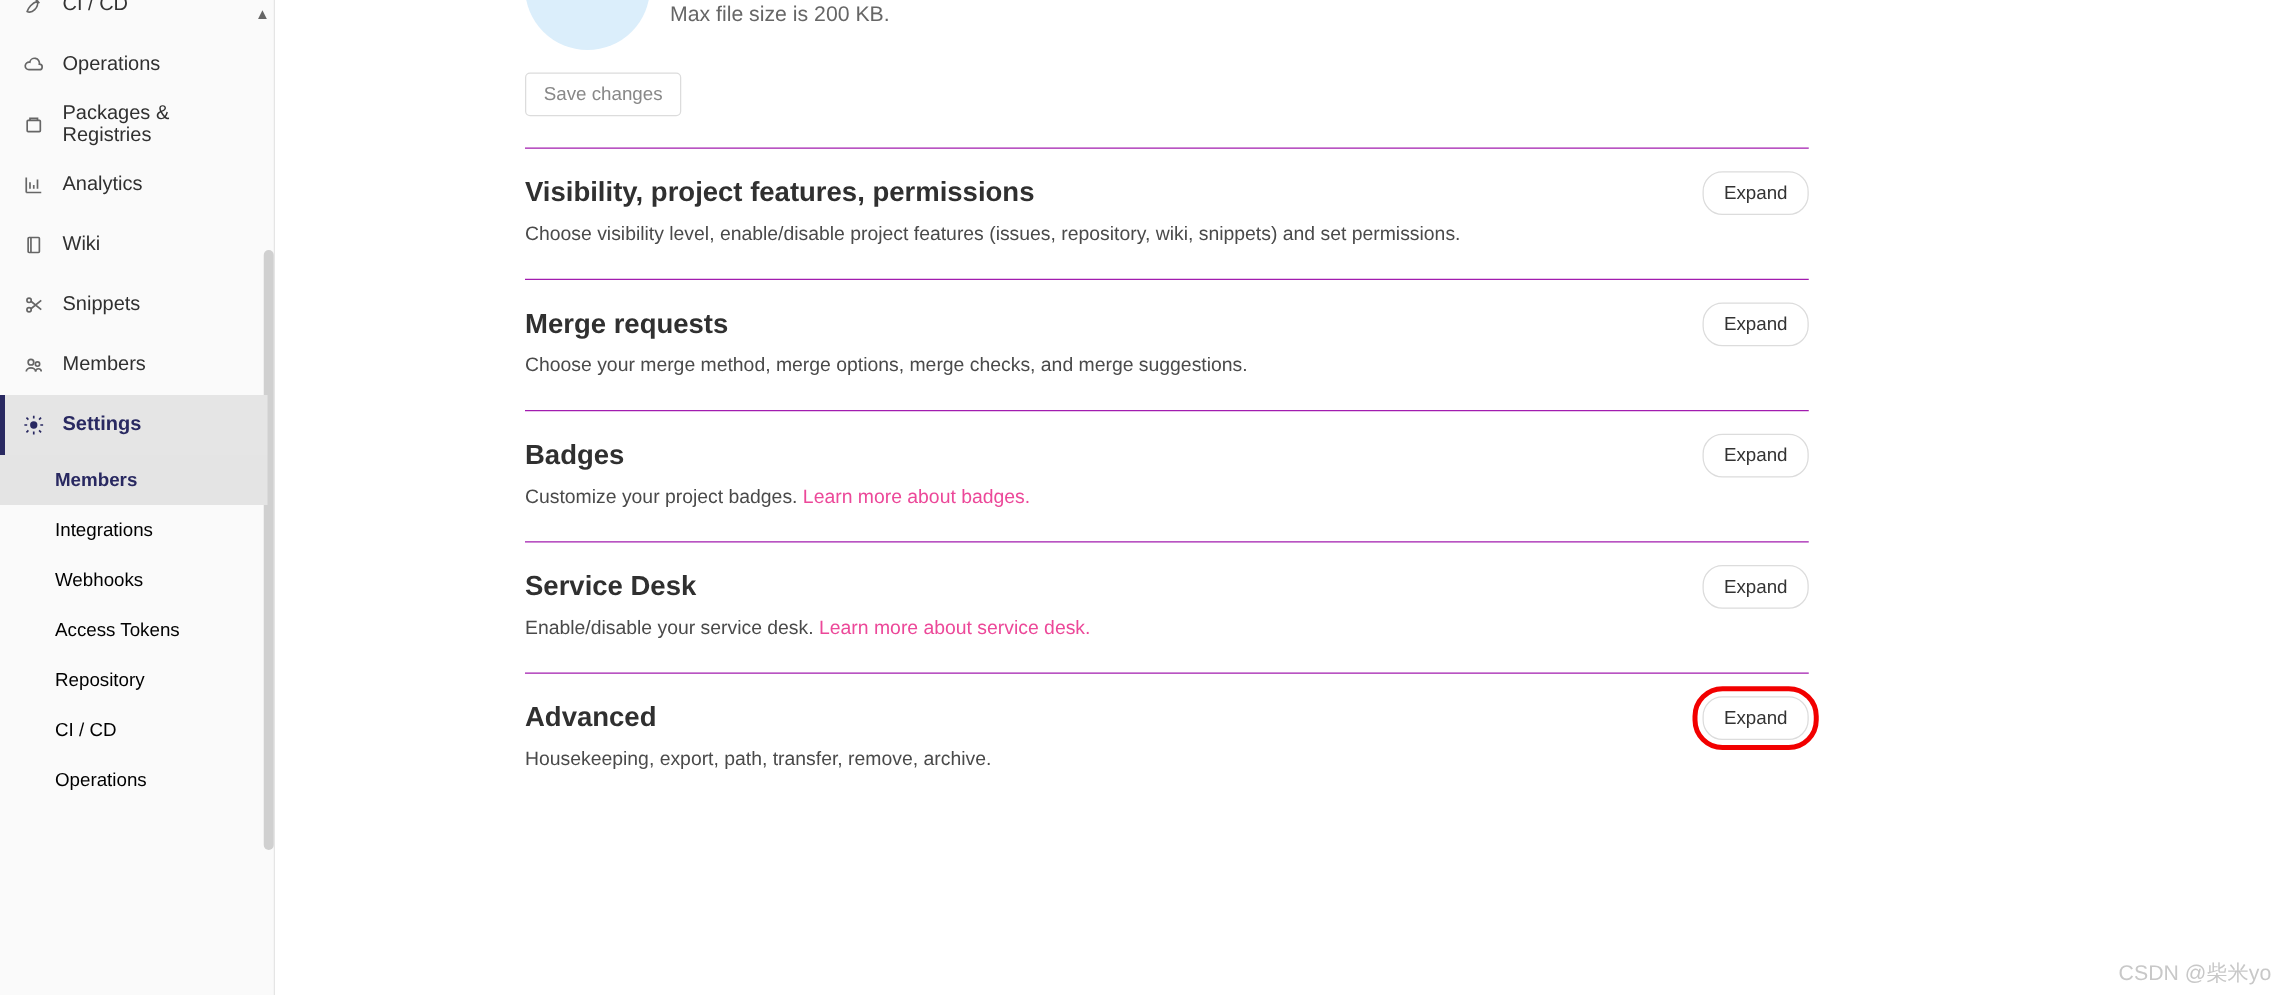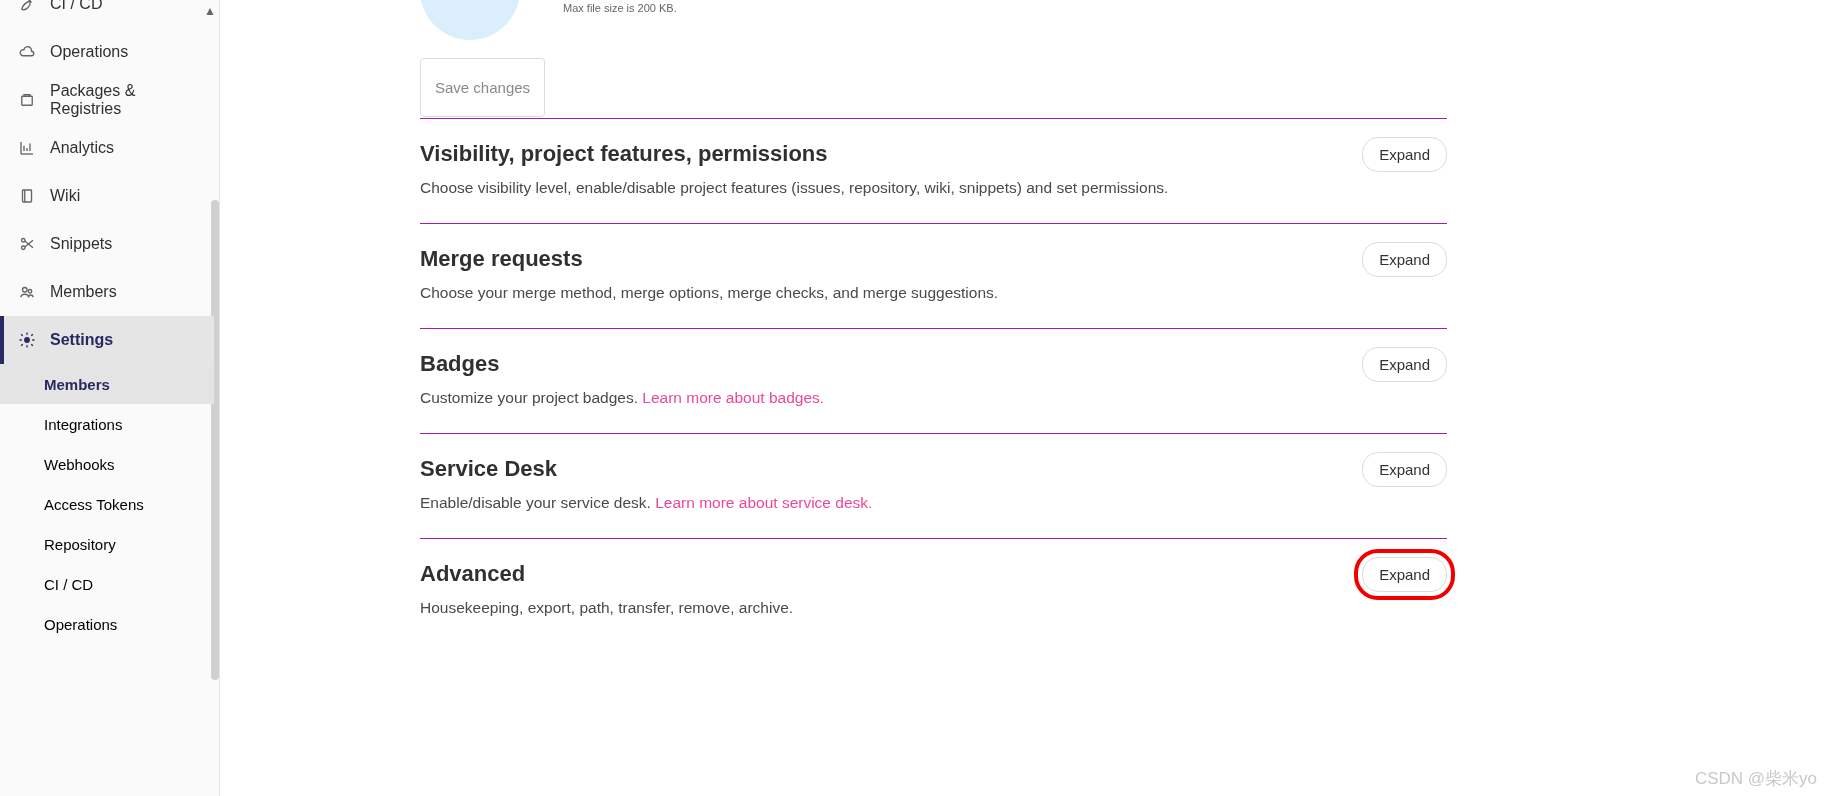--- a/index.html
+++ b/index.html
@@ -88,29 +88,28 @@
     top: -60px;
     width: 100px;
     height: 100px;
     border-radius: 50%;
     background: #dbeefb;
   }
   .helper-text {
     position: absolute;
     left: 536px;
     top: 2px;
-    font-size: 11px;
+    font-size: 17px;
     color: #666;
-    margin-left: 27px;
   }
   .save-btn {
     position: absolute;
     left: 420px;
     top: 58px;
-    padding: 20px 14px;
+    padding: 8px 14px;
     font-size: 15px;
     color: #888;
     background: #fff;
     border: 1px solid #dcdcdc;
     border-radius: 4px;
     cursor: pointer;
   }
   .sections {
     position: absolute;
     left: 420px;

